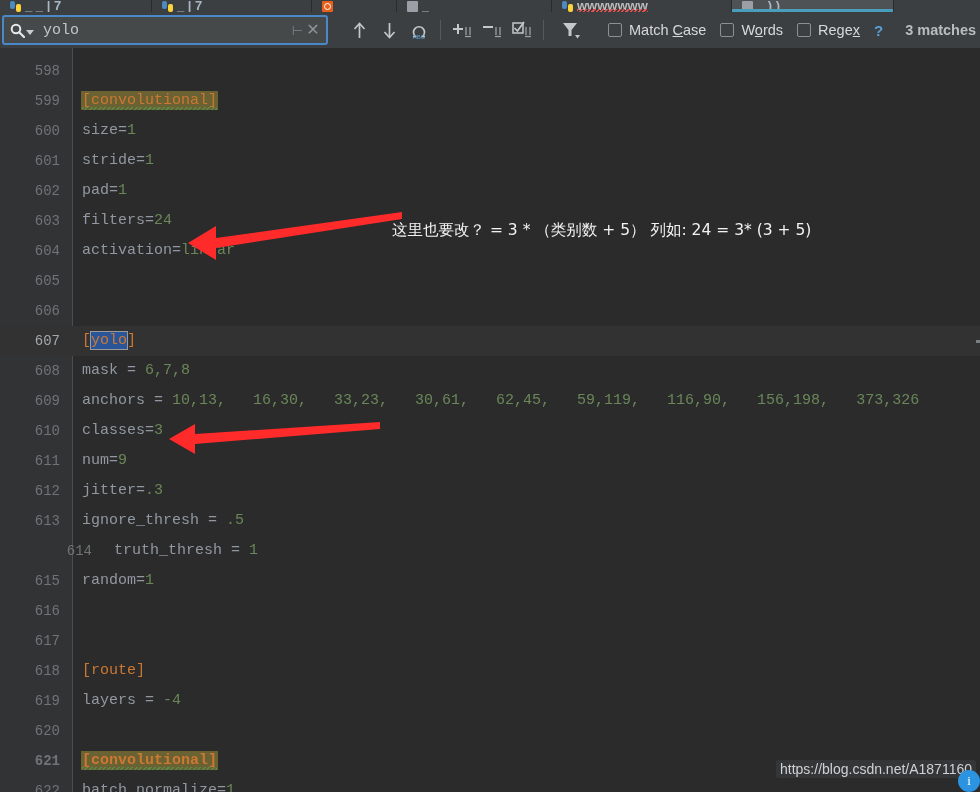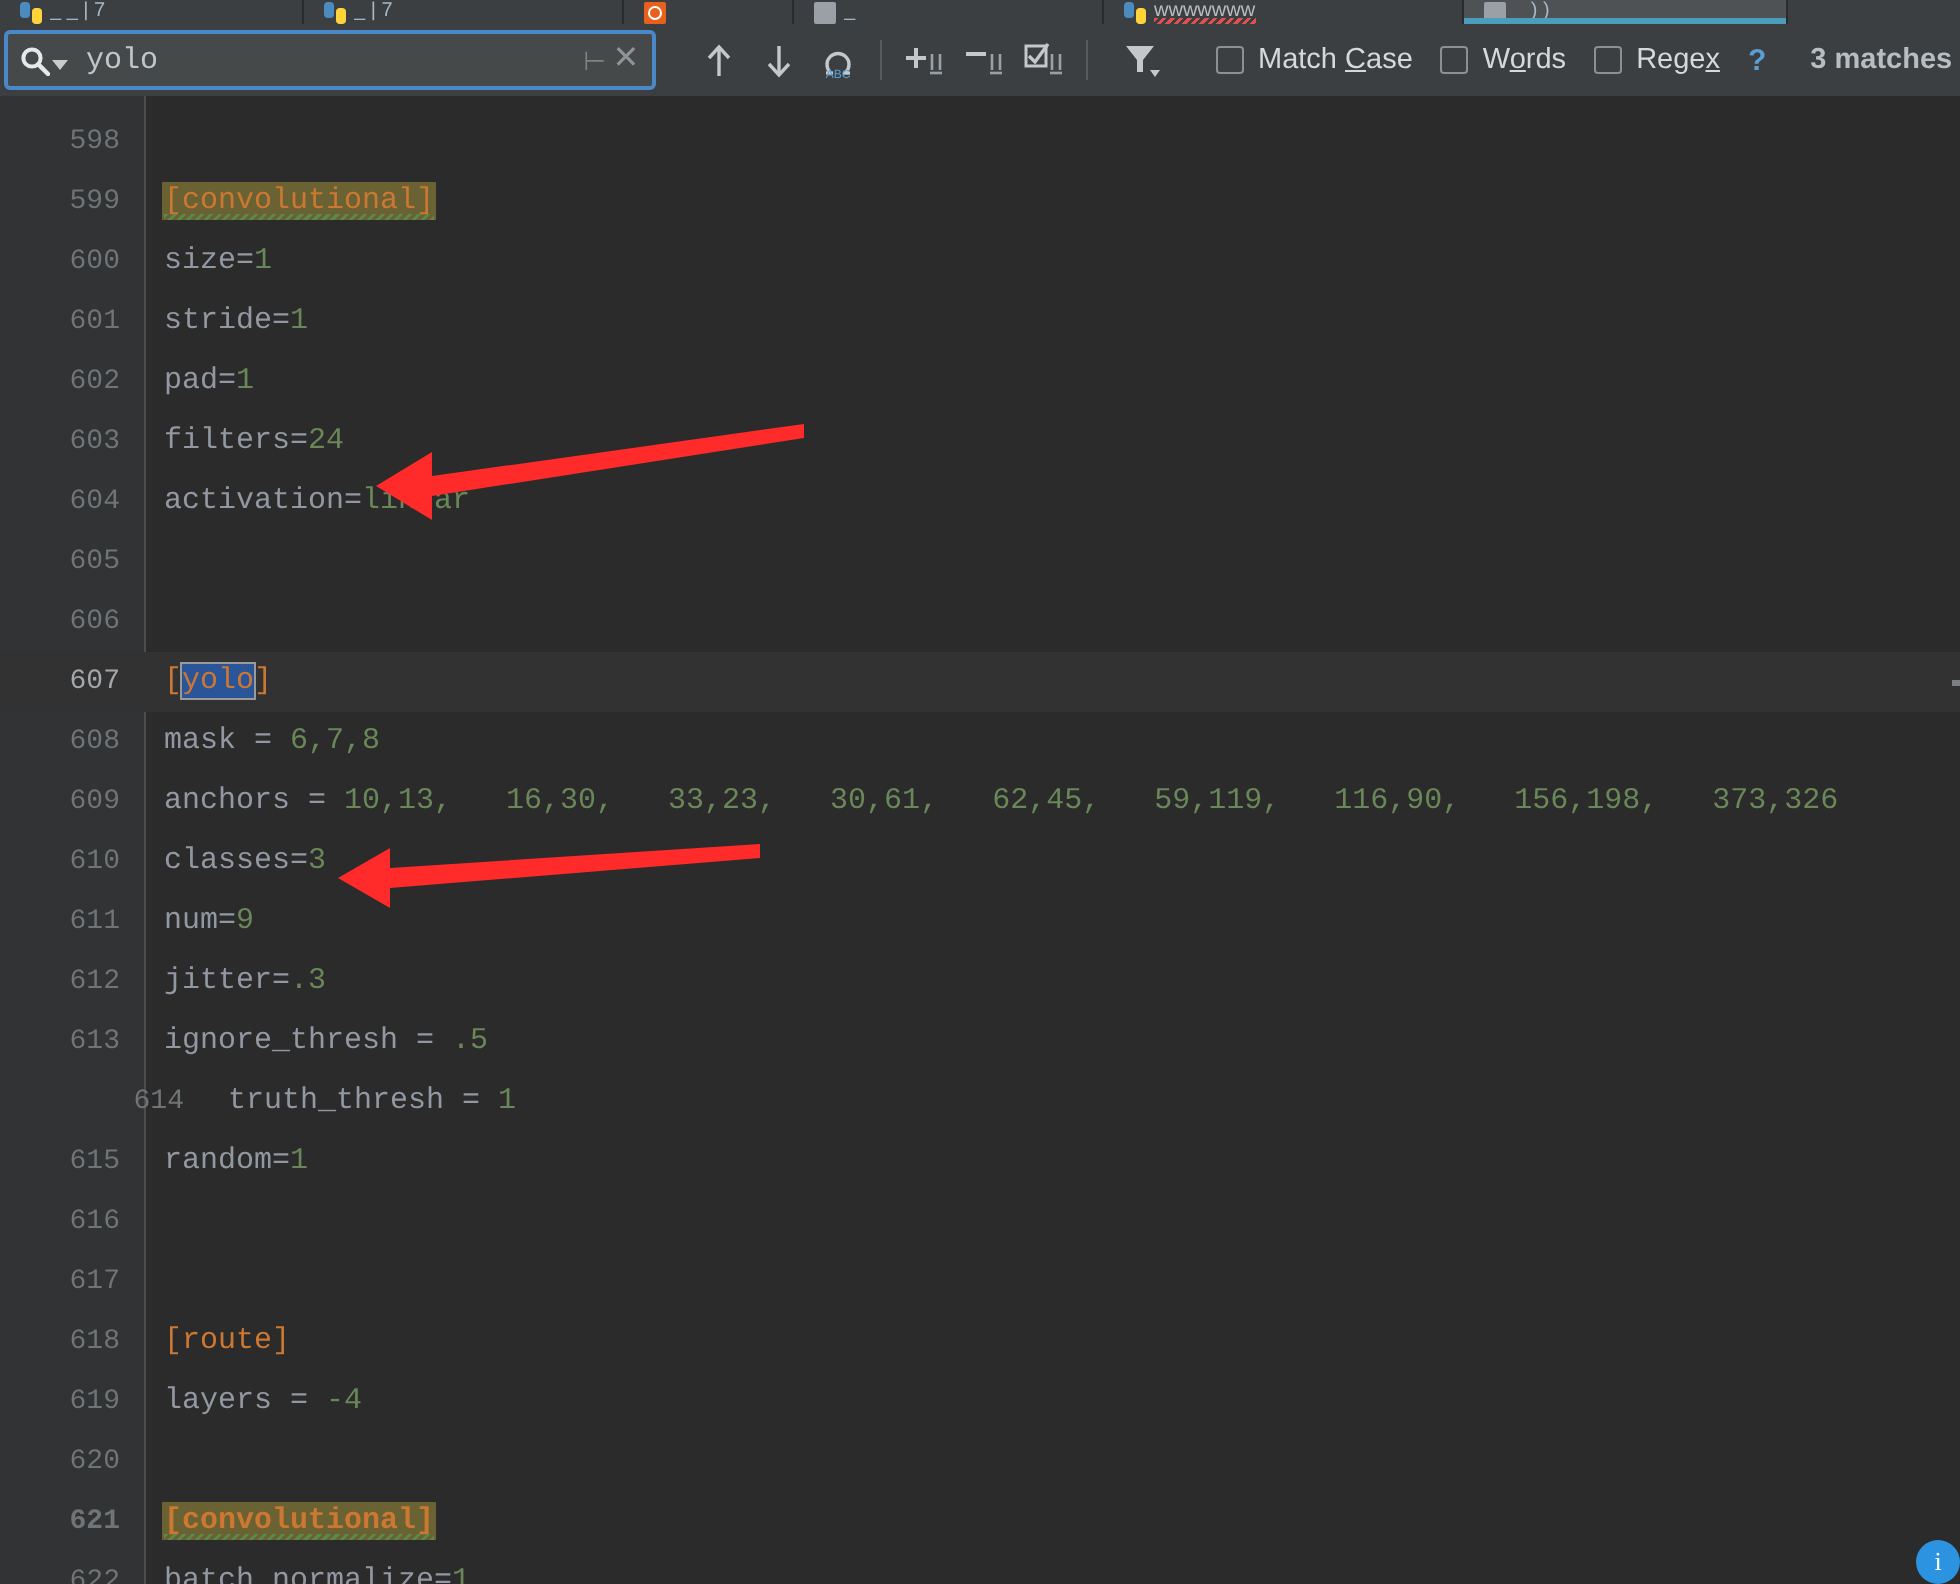--- a/index.html
+++ b/index.html
@@ -29,22 +29,23 @@
   .pyicon {
     width: 11px; height: 11px; position: relative; display: inline-block;
     flex: 0 0 auto;
   }
   .pyicon::before, .pyicon::after {
     content: ""; position: absolute; width: 5px; height: 8px; border-radius: 2px;
   }
   .pyicon::before { background: #4b8bbe; left: 0; top: 0; }
   .pyicon::after { background: #ffd43b; right: 0; bottom: 0; }
   .tabtext {
-    font-size: 10px; color: #a9b7c6; white-space: nowrap; overflow: hidden;
+    font-size: 13px; color: #a9b7c6; white-space: nowrap; overflow: hidden;
     line-height: 12px;
+    font-weight: bold;
   }
   .tabtext.warn { color: #bbb; }
   .sq { text-decoration: none; position: relative; }
   .sq::after {
     content: ""; position: absolute; left: 0; right: 0; bottom: 0px; height: 3px;
     background-image: repeating-linear-gradient(135deg,#e05050 0 1.5px,transparent 1.5px 3px);
   }
   .orangeicon {
     width: 11px; height: 11px; background: #e8601c; border-radius: 1px;
     flex: 0 0 auto; position: relative;
@@ -417,18 +418,20 @@
     <svg class="arrowsvg" style="left:170px; top:160px; width:240px; height:70px">
       <polygon points="46,30 46,18 18,35 46,52 46,40 232,11 232,4" fill="#ff2a2a"></polygon>
       <polygon points="44,22 44,48 20,35" fill="#ff2a2a"></polygon>
     </svg>
 
     <svg class="arrowsvg" style="left:155px; top:360px; width:230px; height:60px">
       <polygon points="40,26 40,16 14,31 40,46 40,36 225,21 225,14" fill="#ff2a2a"></polygon>
       <polygon points="38,19 38,43 16,31" fill="#ff2a2a"></polygon>
     </svg>
 
+    <div class="anno" style="left:392px; top:172px">这里也要改？ = 3 *  （类别数 + 5） 列如: 24 = 3*  (3 + 5)</div>
 
     <div class="scrollmark" style="top:292px"></div>
   </div>
 
+  <div class="watermark">https://blog.csdn.net/A1871160</div>
   <div class="wmbadge">i</div>
 </div>
 
 </body></html>

